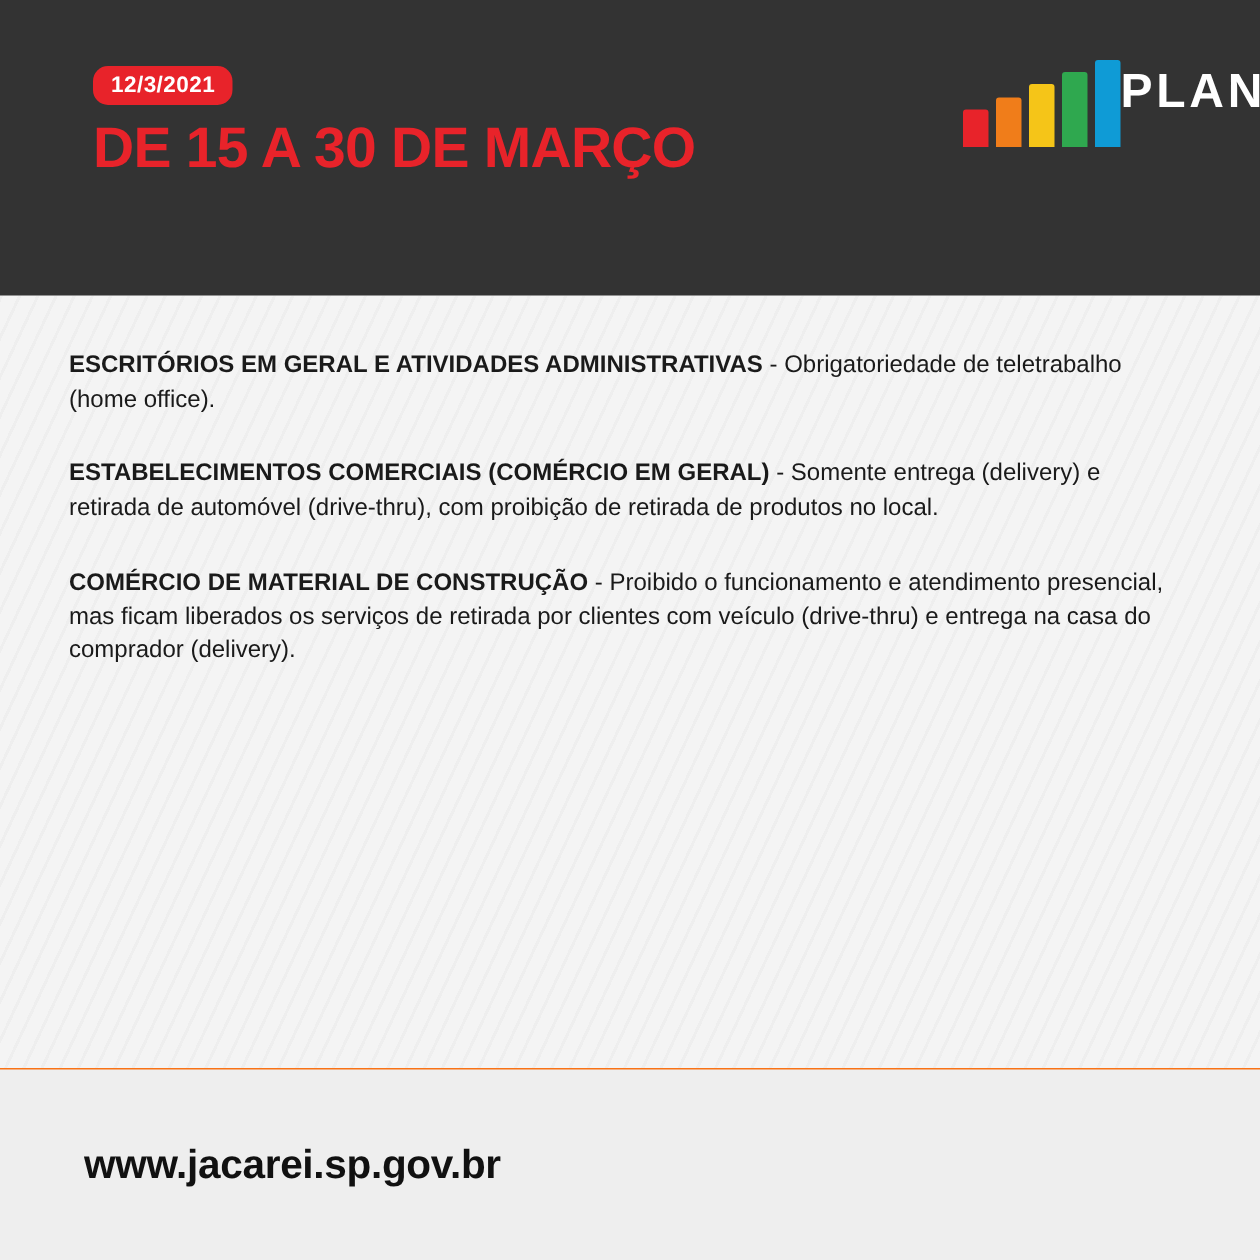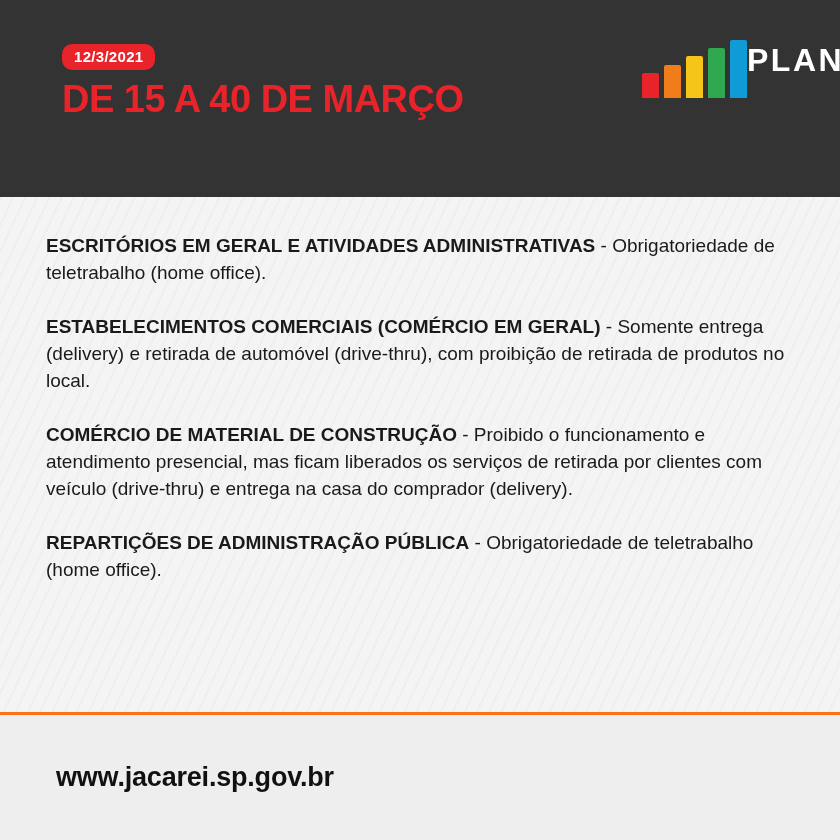--- a/index.html
+++ b/index.html
@@ -93,36 +93,36 @@
   
   .content {
     flex:1;
     background:
       repeating-linear-gradient(115deg, rgba(0,0,0,0.022) 0 2px, rgba(0,0,0,0) 2px 11px),
       #f4f4f4;
     padding:36px 52px 10px 46px;
   }
   .rule {
     color:#1a1a1a;
-    font-size:19px;
+    font-size:16px;
     line-height:1.42;
     margin-bottom:27px;
   }
   .rule:last-child { margin-bottom:0; }
   .rule b { font-weight:bold; }
 
   
   .footer {
     height:128px;
     background:#eeeeee;
     display:flex;
     align-items:center;
     justify-content:space-between;
     padding:0 62px 0 56px;
-    border-top:3px solid #f97316;
+    border-top:1px solid #f97316;
   }
   .site {
     color:#111111;
     font-size:27px;
     font-weight:bold;
     letter-spacing:-.2px;
   }
   .pref {
     display:flex;
     align-items:center;
@@ -134,21 +134,21 @@
   .pref-text .l2 { font-size:26px; color:#1a1a1a; font-weight:bold; letter-spacing:.5px; }
 </style>
 </head>
 <body>
 
 <div class="poster">
 
   <div class="header">
     <div class="header-left">
       <div class="date-badge">12/3/2021</div>
-      <div class="title-sub">DE 15 A 40 DE MARÇO</div>
+      <div class="title-sub">DE 15 A 30 DE MARÇO</div>
     </div>
 
     <div class="logo-block">
       <div class="bars">
         <span style="height:25px;background:#e8232a;"></span>
         <span style="height:33px;background:#f07d1a;"></span>
         <span style="height:42px;background:#f5c518;"></span>
         <span style="height:50px;background:#2fa84f;"></span>
         <span style="height:58px;background:#0f9bd6;"></span>
       </div>
@@ -163,23 +163,20 @@
     </p>
 
     <p class="rule">
       <b>ESTABELECIMENTOS COMERCIAIS (COMÉRCIO EM GERAL)</b><span> - Somente entrega (delivery) e retirada de automóvel (drive-thru), com proibição de retirada de produtos no local.</span>
     </p>
 
     <p class="rule">
       <b>COMÉRCIO DE MATERIAL DE CONSTRUÇÃO</b><span> - Proibido o funcionamento e atendimento  presencial, mas ficam liberados os serviços de retirada por clientes com veículo (drive-thru) e entrega na casa do comprador (delivery).</span>
     </p>
 
-    <p class="rule">
-      <b>REPARTIÇÕES DE ADMINISTRAÇÃO PÚBLICA</b><span> - Obrigatoriedade de teletrabalho (home office).</span>
-    </p>
 
   </div>
 
   <div class="footer">
     <div class="site">www.jacarei.sp.gov.br</div>
 
   </div>
 
 </div>
 

